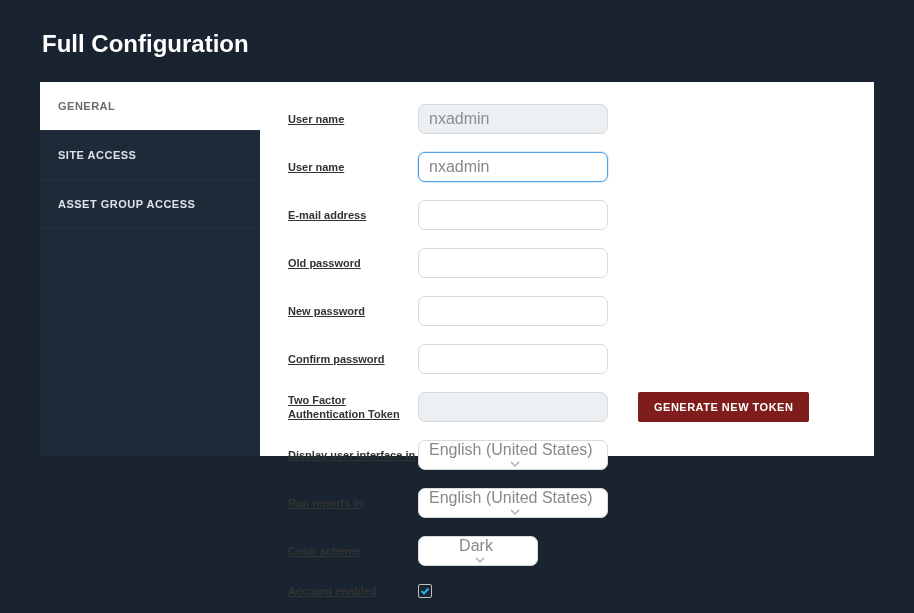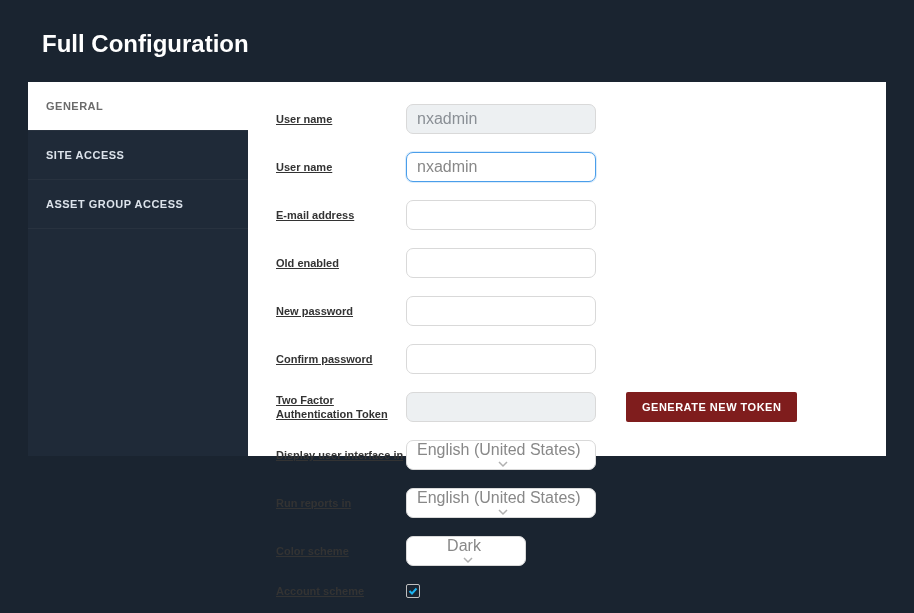--- a/index.html
+++ b/index.html
@@ -10,21 +10,21 @@
       height: 613px;
       overflow: hidden;
     }
     .page-title {
       color: #fff;
       font-size: 24px;
       font-weight: 600;
       padding: 30px 0 24px 42px;
     }
     .panel {
-      margin: 0 28px;
+      margin: 0 40px;
       display: flex;
       height: 374px;
     }
     .sidebar {
       width: 220px;
       background: #1f2a38;
       display: flex;
       flex-direction: column;
     }
     .sidebar-item {
@@ -149,21 +149,21 @@
       <div class="form-label">User name</div>
       <input class="text-input focused" type="text" value="nxadmin" style="">
     </div>
 
     <div class="form-row">
       <div class="form-label">E-mail address</div>
       <input class="text-input" type="text" value="" style="">
     </div>
 
     <div class="form-row">
-      <div class="form-label">Old enabled</div>
+      <div class="form-label">Old password</div>
       <input class="text-input" type="password" value="" style="">
     </div>
 
     <div class="form-row">
       <div class="form-label">New password</div>
       <input class="text-input" type="password" value="" style="">
     </div>
 
     <div class="form-row">
       <div class="form-label">Confirm password</div>
@@ -206,21 +206,21 @@
         <span class="select-text">Dark</span>
         <span class="chevron">
           <svg width="10" height="10" viewBox="0 0 10 10">
               <path d="M1 3 L5 7 L9 3" fill="none" stroke="#b0b0b0" stroke-width="1.5"></path>
             </svg>
         </span>
       </div>
     </div>
 
     <div class="form-row">
-      <div class="form-label">Account scheme</div>
+      <div class="form-label">Account enabled</div>
       <div class="checkbox">
         <svg width="10" height="10" viewBox="0 0 10 10">
             <path d="M1.5 5 L4 7.5 L8.5 2.5" fill="none" stroke="#1db4f1" stroke-width="2"></path>
           </svg>
       </div>
     </div>
 
   </div>
 </div>
 

